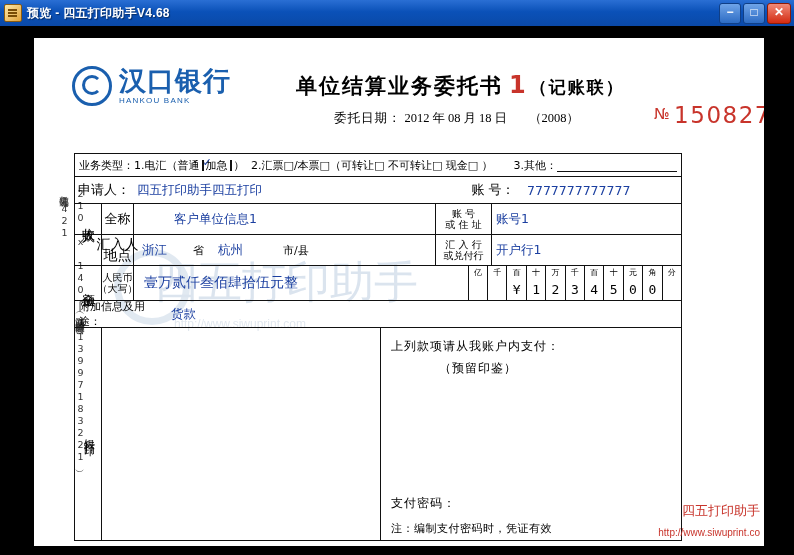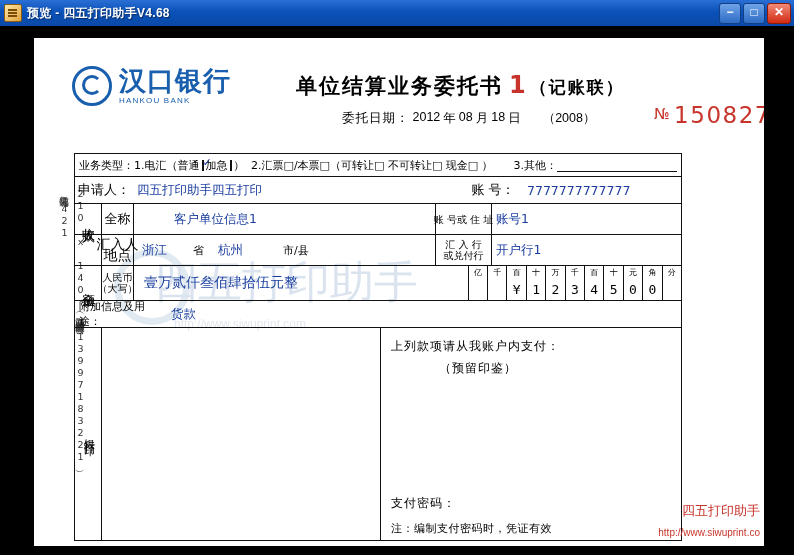--- a/index.html
+++ b/index.html
@@ -183,25 +183,24 @@
     color: #c8342b;
     margin: 0 2px 0 6px;
   }
   .doc-title .copy-name { font-size: 17px; }
 
   .date-row {
     position: absolute;
     left: 300px; top: 72px;
     font-size: 12.5px;
     color: #000;
-    font-family: Liberation Sans, sans-serif;
-    white-space: nowrap;
-    display: flex;
-    align-items: flex-start;
-    margin-left: 8px;
+    font-family: Liberation Serif, serif;
+    white-space: nowrap;
+    display: flex;
+    align-items: center;
   }
   .date-row .lbl { letter-spacing: 1px; }
   .date-row .val { margin: 0 3px; }
   .date-row .bank-code { margin-left: 22px; letter-spacing: 0px; }
   .serial {
     position: absolute;
     left: 620px; top: 64px;
     font-size: 23px;
     color: #c8342b;
     font-family: "DejaVu Sans", sans-serif;
@@ -446,21 +445,21 @@
           <div class="cell lbl-cell" style="width:58px;">申请人：</div>
           <div class="cell val-blue" style="width:330px;display:flex;align-items:center;">四五打印助手四五打印</div>
           <div class="cell lbl-cell" style="width:60px;">账  号：</div>
           <div class="cell val-blue" style="flex:1;display:flex;align-items:center;">7777777777777</div>
         </div>
 
         <div class="row h30">
           <div class="cell lbl-cell" style="width:26px;writing-mode:vertical-rl;text-orientation:upright;letter-spacing:1px;">收款人</div>
           <div class="cell lbl-cell bl" style="width:32px;">全称</div>
           <div class="cell val-blue bl" style="width:302px;display:flex;align-items:center;padding-left:40px;">客户单位信息1</div>
-          <div class="cell lbl-cell bl" style="width:56px;line-height:11px;font-size:10px;">
+          <div class="cell lbl-cell bl" style="width:56px;flex-direction:column;line-height:11px;font-size:10px;">
             <span>账    号</span>
             <span>或 住 址</span>
           </div>
           <div class="cell val-blue bl" style="flex:1;display:flex;align-items:center;">账号1</div>
         </div>
 
         <div class="row h30">
           <div class="cell lbl-cell" style="width:26px;"></div>
           <div class="cell lbl-cell bl" style="width:32px;flex-direction:column;line-height:11px;font-size:14px;">
             <span>汇入人</span>

